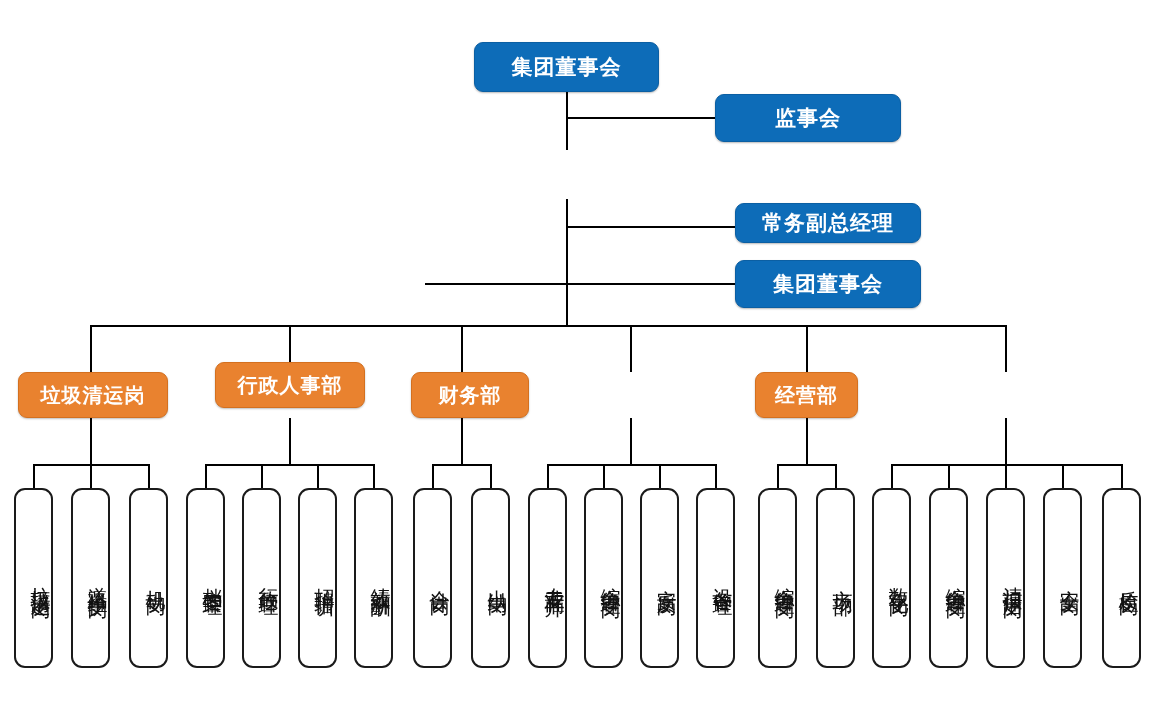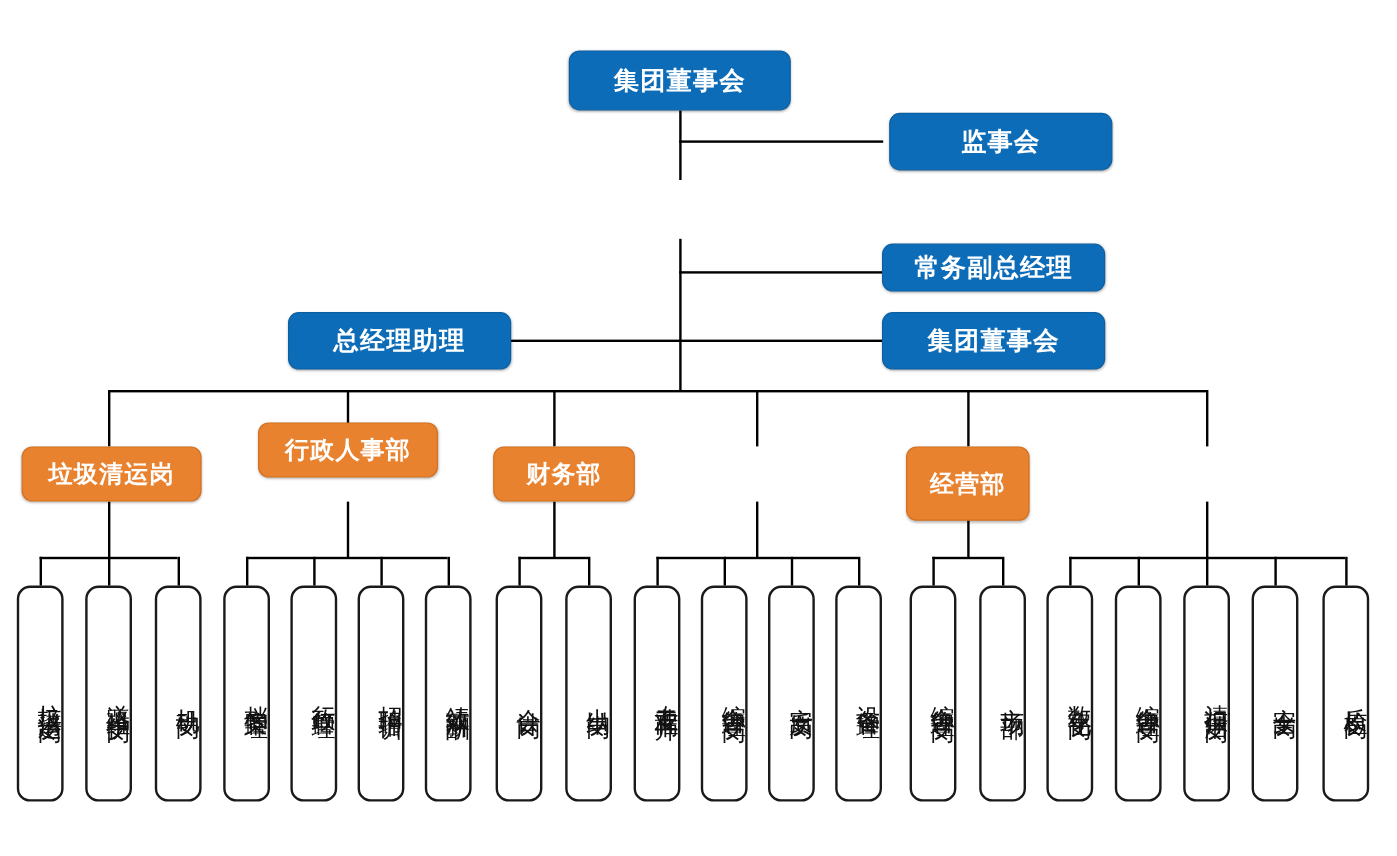--- a/index.html
+++ b/index.html
@@ -59,51 +59,50 @@
   .ln.v{width:1.6px;}
   .ln.h{height:1.6px;}
 </style>
 </head>
 <body>
 
 <div id="chart">
 
   <div class="node blue" style="left:474px;top:42px;width:185px;height:50px;">集团董事会</div>
 
-  <div class="node blue" style="left:741px;top:94px;width:186px;height:48px;">监事会</div>
+  <div class="node blue" style="left:715px;top:94px;width:186px;height:48px;">监事会</div>
 
 
   <div class="node blue" style="left:735px;top:203px;width:186px;height:40px;">常务副总经理</div>
 
   <div class="node blue" style="left:735px;top:260px;width:186px;height:48px;">集团董事会</div>
 
-  <div class="node blue" style="left:240px;top:260px;width:186px;height:48px;">总经理助理</div>
 
   <div class="ln v" style="left:566px;top:92px;height:58px;"></div>
   <div class="ln h" style="left:566px;top:117px;width:170px;"></div>
 
   <div class="ln v" style="left:566px;top:199px;height:127px;"></div>
   <div class="ln h" style="left:566px;top:226px;width:170px;"></div>
   <div class="ln h" style="left:566px;top:283px;width:170px;"></div>
   <div class="ln h" style="left:425px;top:283px;width:142px;"></div>
 
   <div class="ln h" style="left:90px;top:325px;width:916px;height:2px;"></div>
 
   <div class="node orange" style="left:18px;top:372px;width:150px;height:46px;">垃圾清运岗</div>
   <div class="ln v" style="left:90px;top:325px;height:47px;"></div>
 
-  <div class="node orange" style="left:215px;top:352px;width:150px;height:46px;">行政人事部</div>
+  <div class="node orange" style="left:215px;top:362px;width:150px;height:46px;">行政人事部</div>
   <div class="ln v" style="left:289px;top:325px;height:47px;"></div>
 
   <div class="node orange" style="left:411px;top:372px;width:118px;height:46px;">财务部</div>
   <div class="ln v" style="left:461px;top:325px;height:47px;"></div>
 
   <div class="ln v" style="left:630px;top:325px;height:47px;"></div>
 
-  <div class="node orange" style="left:755px;top:372px;width:103px;height:62px;font-family:Liberation Mono, monospace;">经营部</div>
+  <div class="node orange" style="left:755px;top:372px;width:103px;height:46px;font-family:Liberation Mono, monospace;">经营部</div>
   <div class="ln v" style="left:806px;top:325px;height:47px;"></div>
 
   <div class="ln v" style="left:1005px;top:325px;height:47px;"></div>
 
   <div class="ln v" style="left:90px;top:418px;height:47px;"></div>
   <div class="ln h" style="left:33px;top:464px;width:115px;"></div>
   <div class="ln v" style="left:33px;top:464px;height:24px;"></div>
   <div class="ln v" style="left:90px;top:464px;height:24px;"></div>
   <div class="ln v" style="left:148px;top:464px;height:24px;"></div>
 

